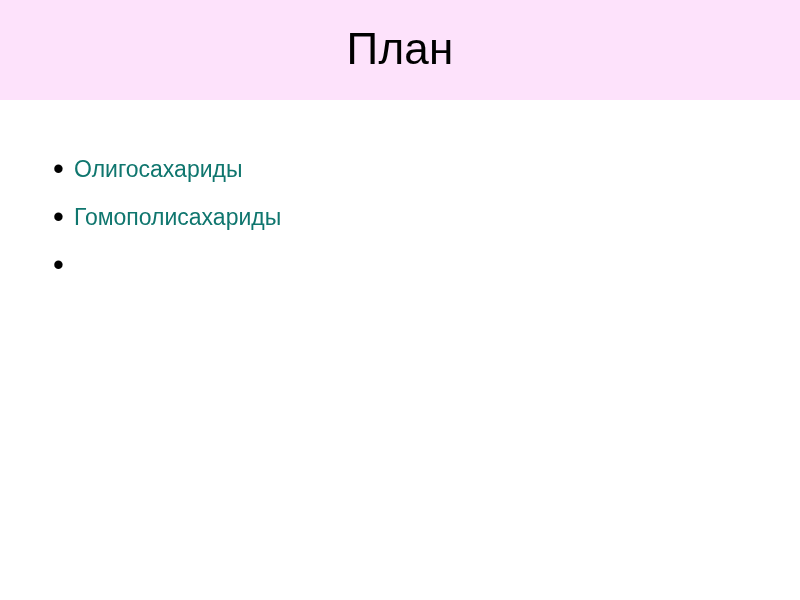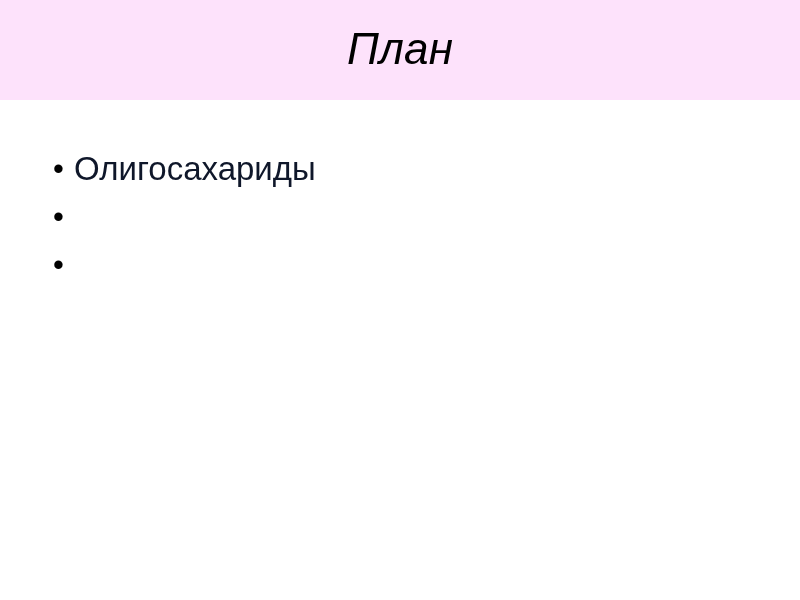--- a/index.html
+++ b/index.html
@@ -37,21 +37,20 @@
     font-size: 44px;
     font-weight: normal;
     color: #000000;
     line-height: 1;
     letter-spacing: 0.2px;
     margin: 0;
     padding: 0;
     text-align: center;
     white-space: nowrap;
     transform: translateY(-1px);
-    font-style: italic;
   }
   .body-area {
     position: absolute;
     left: 0;
     top: 100px;
     width: 800px;
     height: 500px;
     box-sizing: border-box;
   }
   .bullet-list {
@@ -74,23 +73,23 @@
   .bullet-marker {
     flex: 0 0 auto;
     width: 21px;
     font-size: 31px;
     line-height: 48px;
     color: #000000;
     text-align: left;
   }
   .bullet-text {
     flex: 0 1 auto;
-    font-size: 33px;
+    font-size: 23px;
     line-height: 48px;
-    color: #0f172a;
+    color: #0f766e;
   }
 </style>
 </head>
 <body>
 
 <div class="slide">
 
   <div class="title-banner">
     <h1 class="slide-title">План</h1>
   </div>
@@ -98,20 +97,21 @@
   <div class="body-area">
     <ul class="bullet-list">
 
       <li class="bullet-item">
         <span class="bullet-marker">•</span>
         <span class="bullet-text">Олигосахариды</span>
       </li>
 
       <li class="bullet-item">
         <span class="bullet-marker">•</span>
+        <span class="bullet-text">Гомополисахариды</span>
       </li>
 
       <li class="bullet-item">
         <span class="bullet-marker">•</span>
       </li>
 
     </ul>
   </div>
 
 </div>

